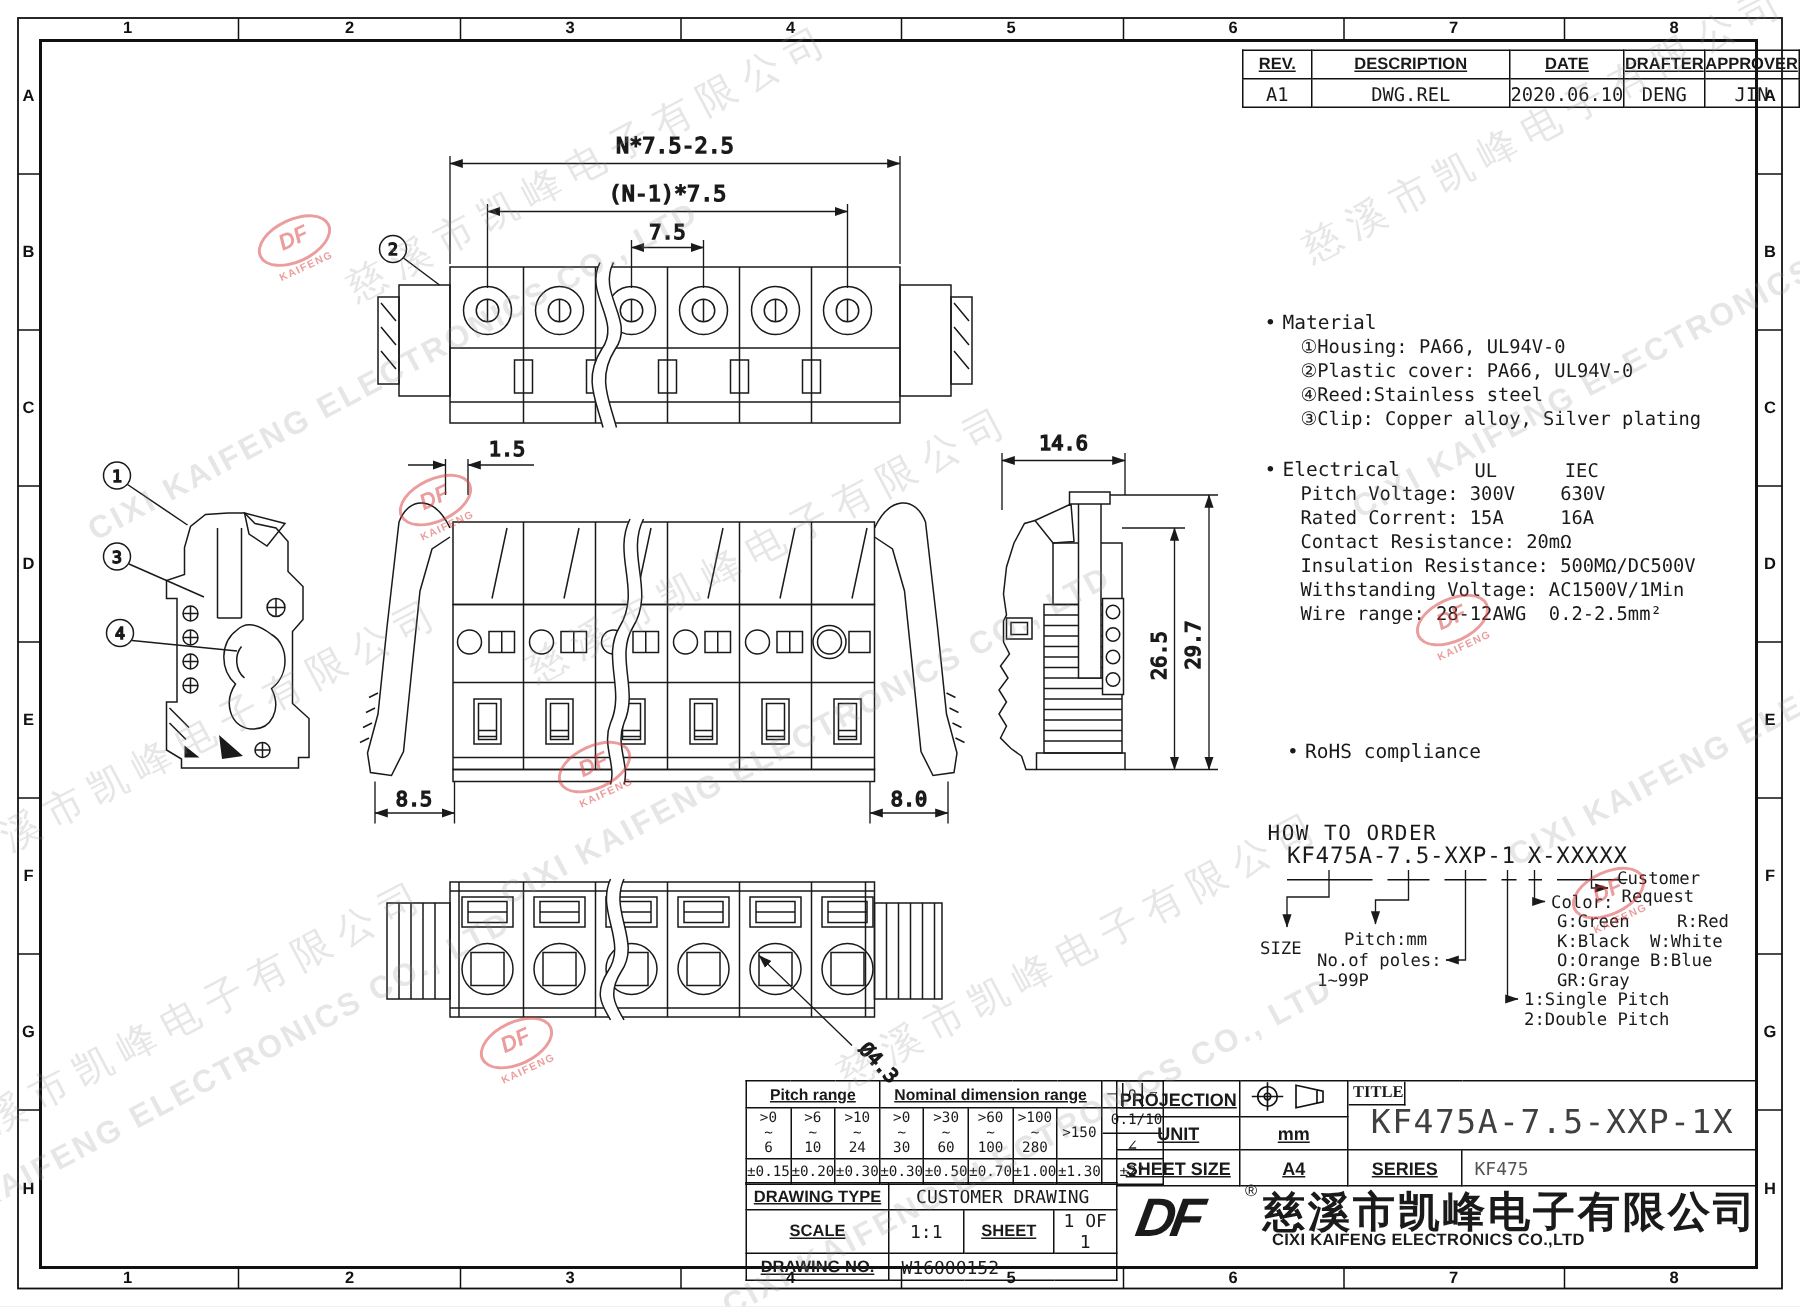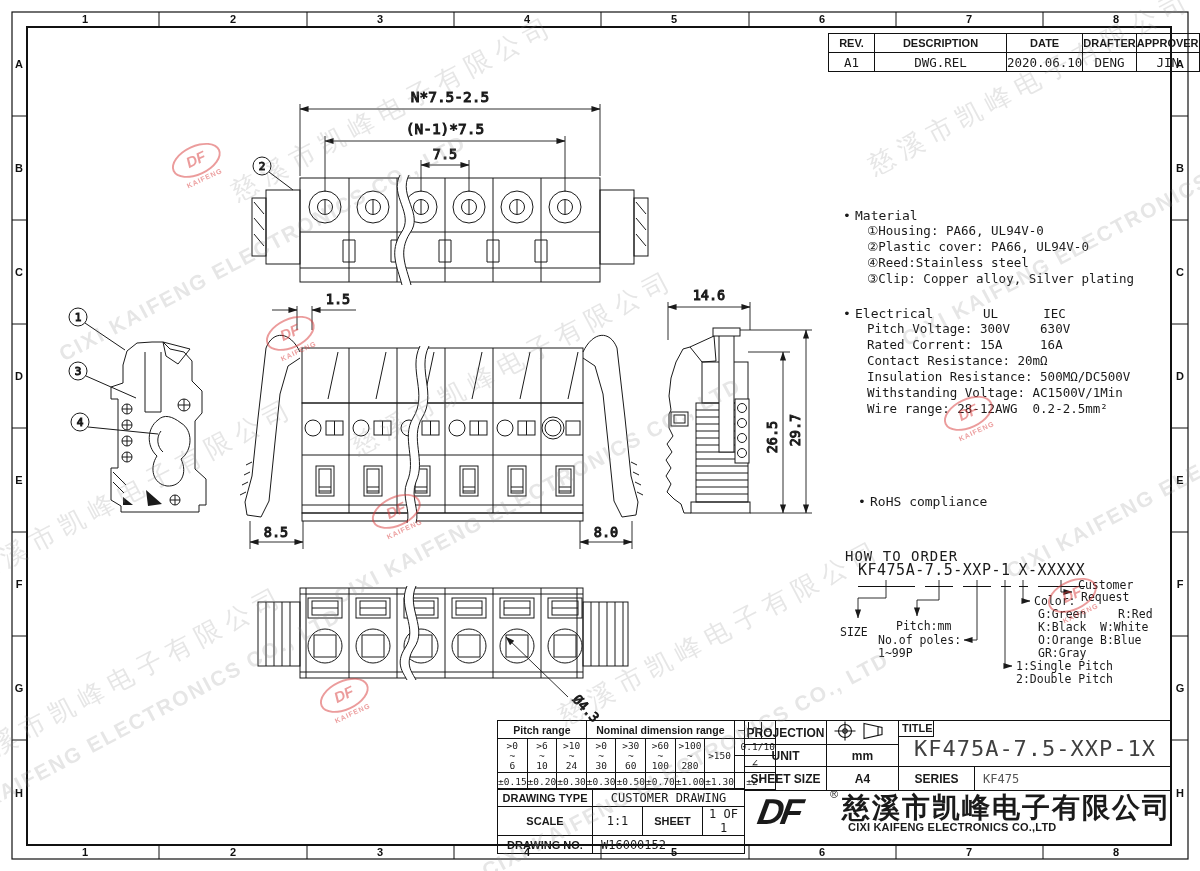--- a/index.html
+++ b/index.html
@@ -32,21 +32,21 @@
   .ord{position:absolute;z-index:4;white-space:nowrap;}
   .ord-title{font-size:14px;letter-spacing:1px;}
   .partline{position:absolute;left:858px;top:561px;display:flex;font-size:15px;letter-spacing:0.5px;z-index:4;}
   .partline span{display:inline-block;}
   .useg{border-bottom:1.2px solid #111;padding-bottom:7px;}
   .gapseg{width:8px;}
   .ord-lb{font-size:11.5px;}
   
   table{border-collapse:collapse;table-layout:fixed;}
   td{border:1px solid #111;padding:0;text-align:center;vertical-align:middle;overflow:hidden;}
-  .lab{font-family:"Liberation Sans",sans-serif;font-weight:bold;}
+  .lab{font-family:"Liberation Sans",sans-serif;font-weight:bold;text-decoration:underline;}
   
   .revtbl{position:absolute;left:828px;top:33px;z-index:4;}
   .revtbl td{height:18px;font-size:12.5px;}
   .revtbl .lab{font-size:11px;}
   
   .toltbl{position:absolute;left:497px;top:720px;z-index:4;background:#fff0;}
   .toltbl td{font-size:9.5px;}
   .toltbl .lab{font-size:10.5px;}
   .rng div{line-height:10px;font-size:9.5px;}
   .symstrip{display:flex;height:100%;align-items:center;}
@@ -58,21 +58,21 @@
   
   .infotbl{position:absolute;left:497px;top:788px;z-index:4;}
   .infotbl td{height:17px;font-size:12px;}
   .infotbl .lab{font-size:11px;}
   
   .ttltbl{position:absolute;left:744px;top:720px;z-index:4;}
   .ttltbl td{font-size:12px;}
   .ttltbl .lab{font-size:12px;}
   .titlecell{position:relative;}
   .titlebox{position:absolute;left:0;top:0;border-right:1.3px solid #111;border-bottom:1.3px solid #111;
-            padding:1px 0 2px 3px;font-family:Liberation Sans, sans-serif;font-weight:bold;font-size:11px;}
+            padding:1px 0 2px 3px;font-family:Liberation Serif, serif;font-weight:bold;font-size:11px;}
   .bigtitle{font-size:22px;color:#404040;letter-spacing:1px;padding-top:10px;}
   .seriesval{color:#555;font-size:14px;text-align:left;padding-left:8px;}
   
   .company{position:absolute;left:744px;top:788px;width:427px;height:57px;z-index:4;}
   .dflogo{position:absolute;left:14px;top:6px;font-family:"Liberation Sans",sans-serif;
           font-style:italic;font-weight:900;font-size:36px;letter-spacing:-3px;
           transform:skewX(-10deg);line-height:36px;}
   .reg{position:absolute;left:86px;top:0px;font-size:11px;font-family:"Liberation Sans",sans-serif;}
   .cn-name{position:absolute;left:98px;top:1px;width:325px;font-size:28px;font-weight:bold;
            font-family:"DejaVu Sans",sans-serif;letter-spacing:2px;white-space:nowrap;}

